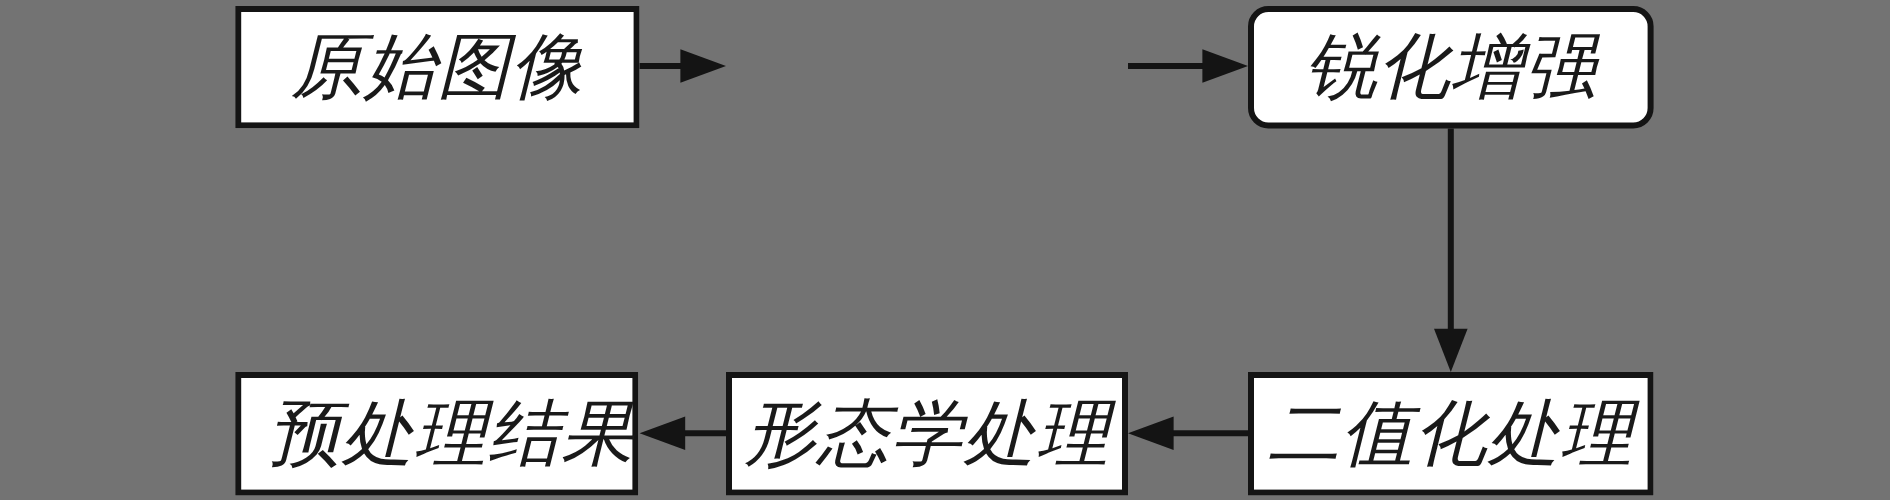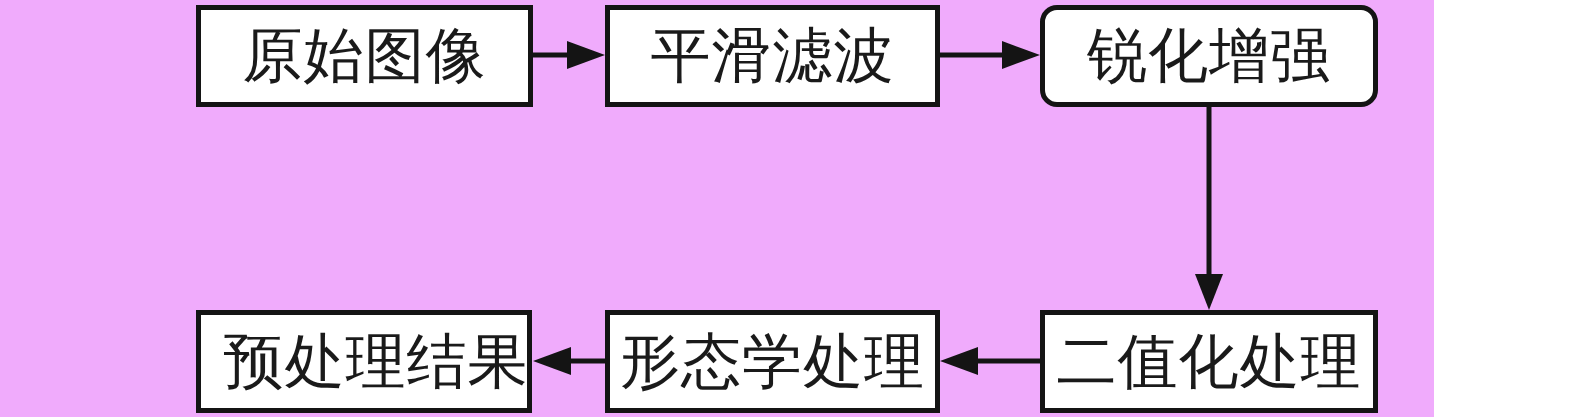--- a/index.html
+++ b/index.html
@@ -3,23 +3,24 @@
 <meta charset="utf-8">
 <style>
   * { margin: 0; padding: 0; box-sizing: border-box; }
   html, body {
     width: 1575px; height: 417px;
     background: #ffffff;
     font-family: "Liberation Serif", "DejaVu Serif", serif;
   }
   .canvas {
     position: relative;
-    width: 1434px; height: 417px;
-    background: #f0abfc;
+    width: 1575px; height: 417px;
+    background: #737373;
     overflow: hidden;
+    font-style: italic;
   }
   .node {
     position: absolute;
     border: 5px solid #141414;
     background: #ffffff;
     display: flex;
     align-items: center;
     justify-content: center;
     font-size: 60px;
     color: #1a1a1a;
@@ -46,23 +47,20 @@
 </style>
 </head>
 <body>
 
 <div class="canvas">
 
   <div class="node pos-0">
     <span>原始图像</span>
   </div>
 
-  <div class="node pos-1">
-    <span>平滑滤波</span>
-  </div>
 
   <div class="node pos-2">
     <span>锐化增强</span>
   </div>
 
   <div class="node pos-3">
     <span>二值化处理</span>
   </div>
 
   <div class="node pos-4">

